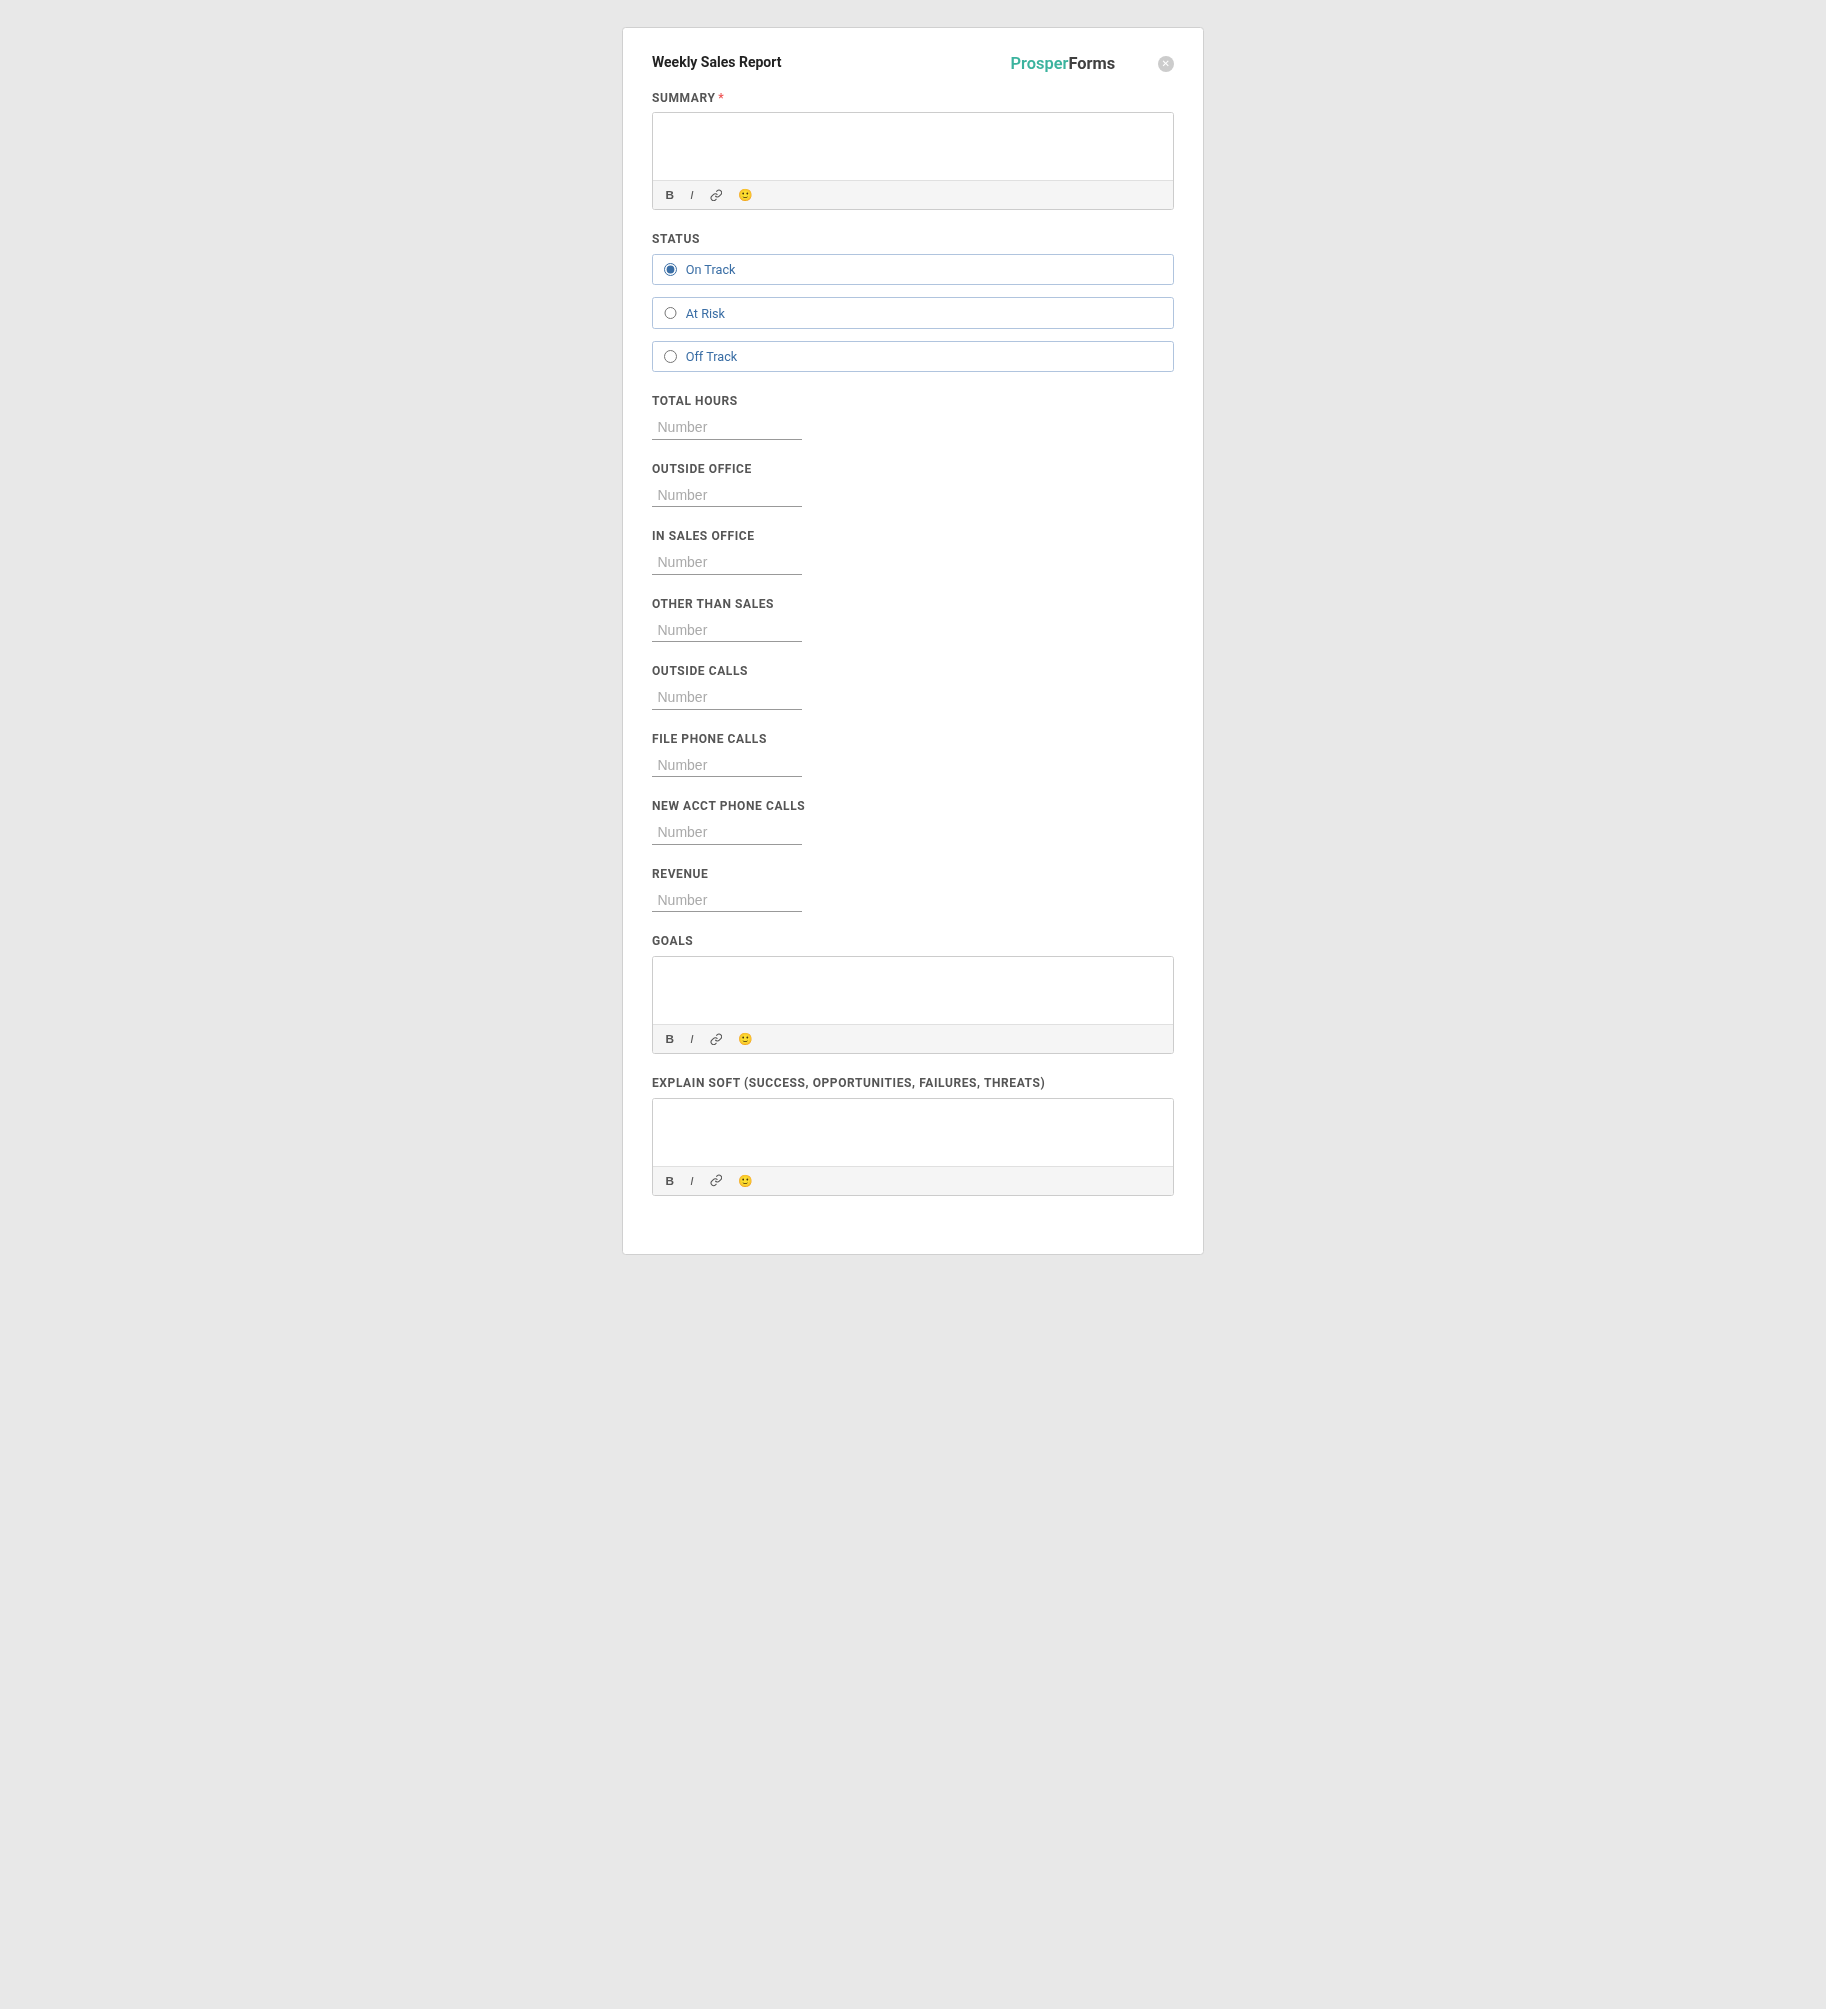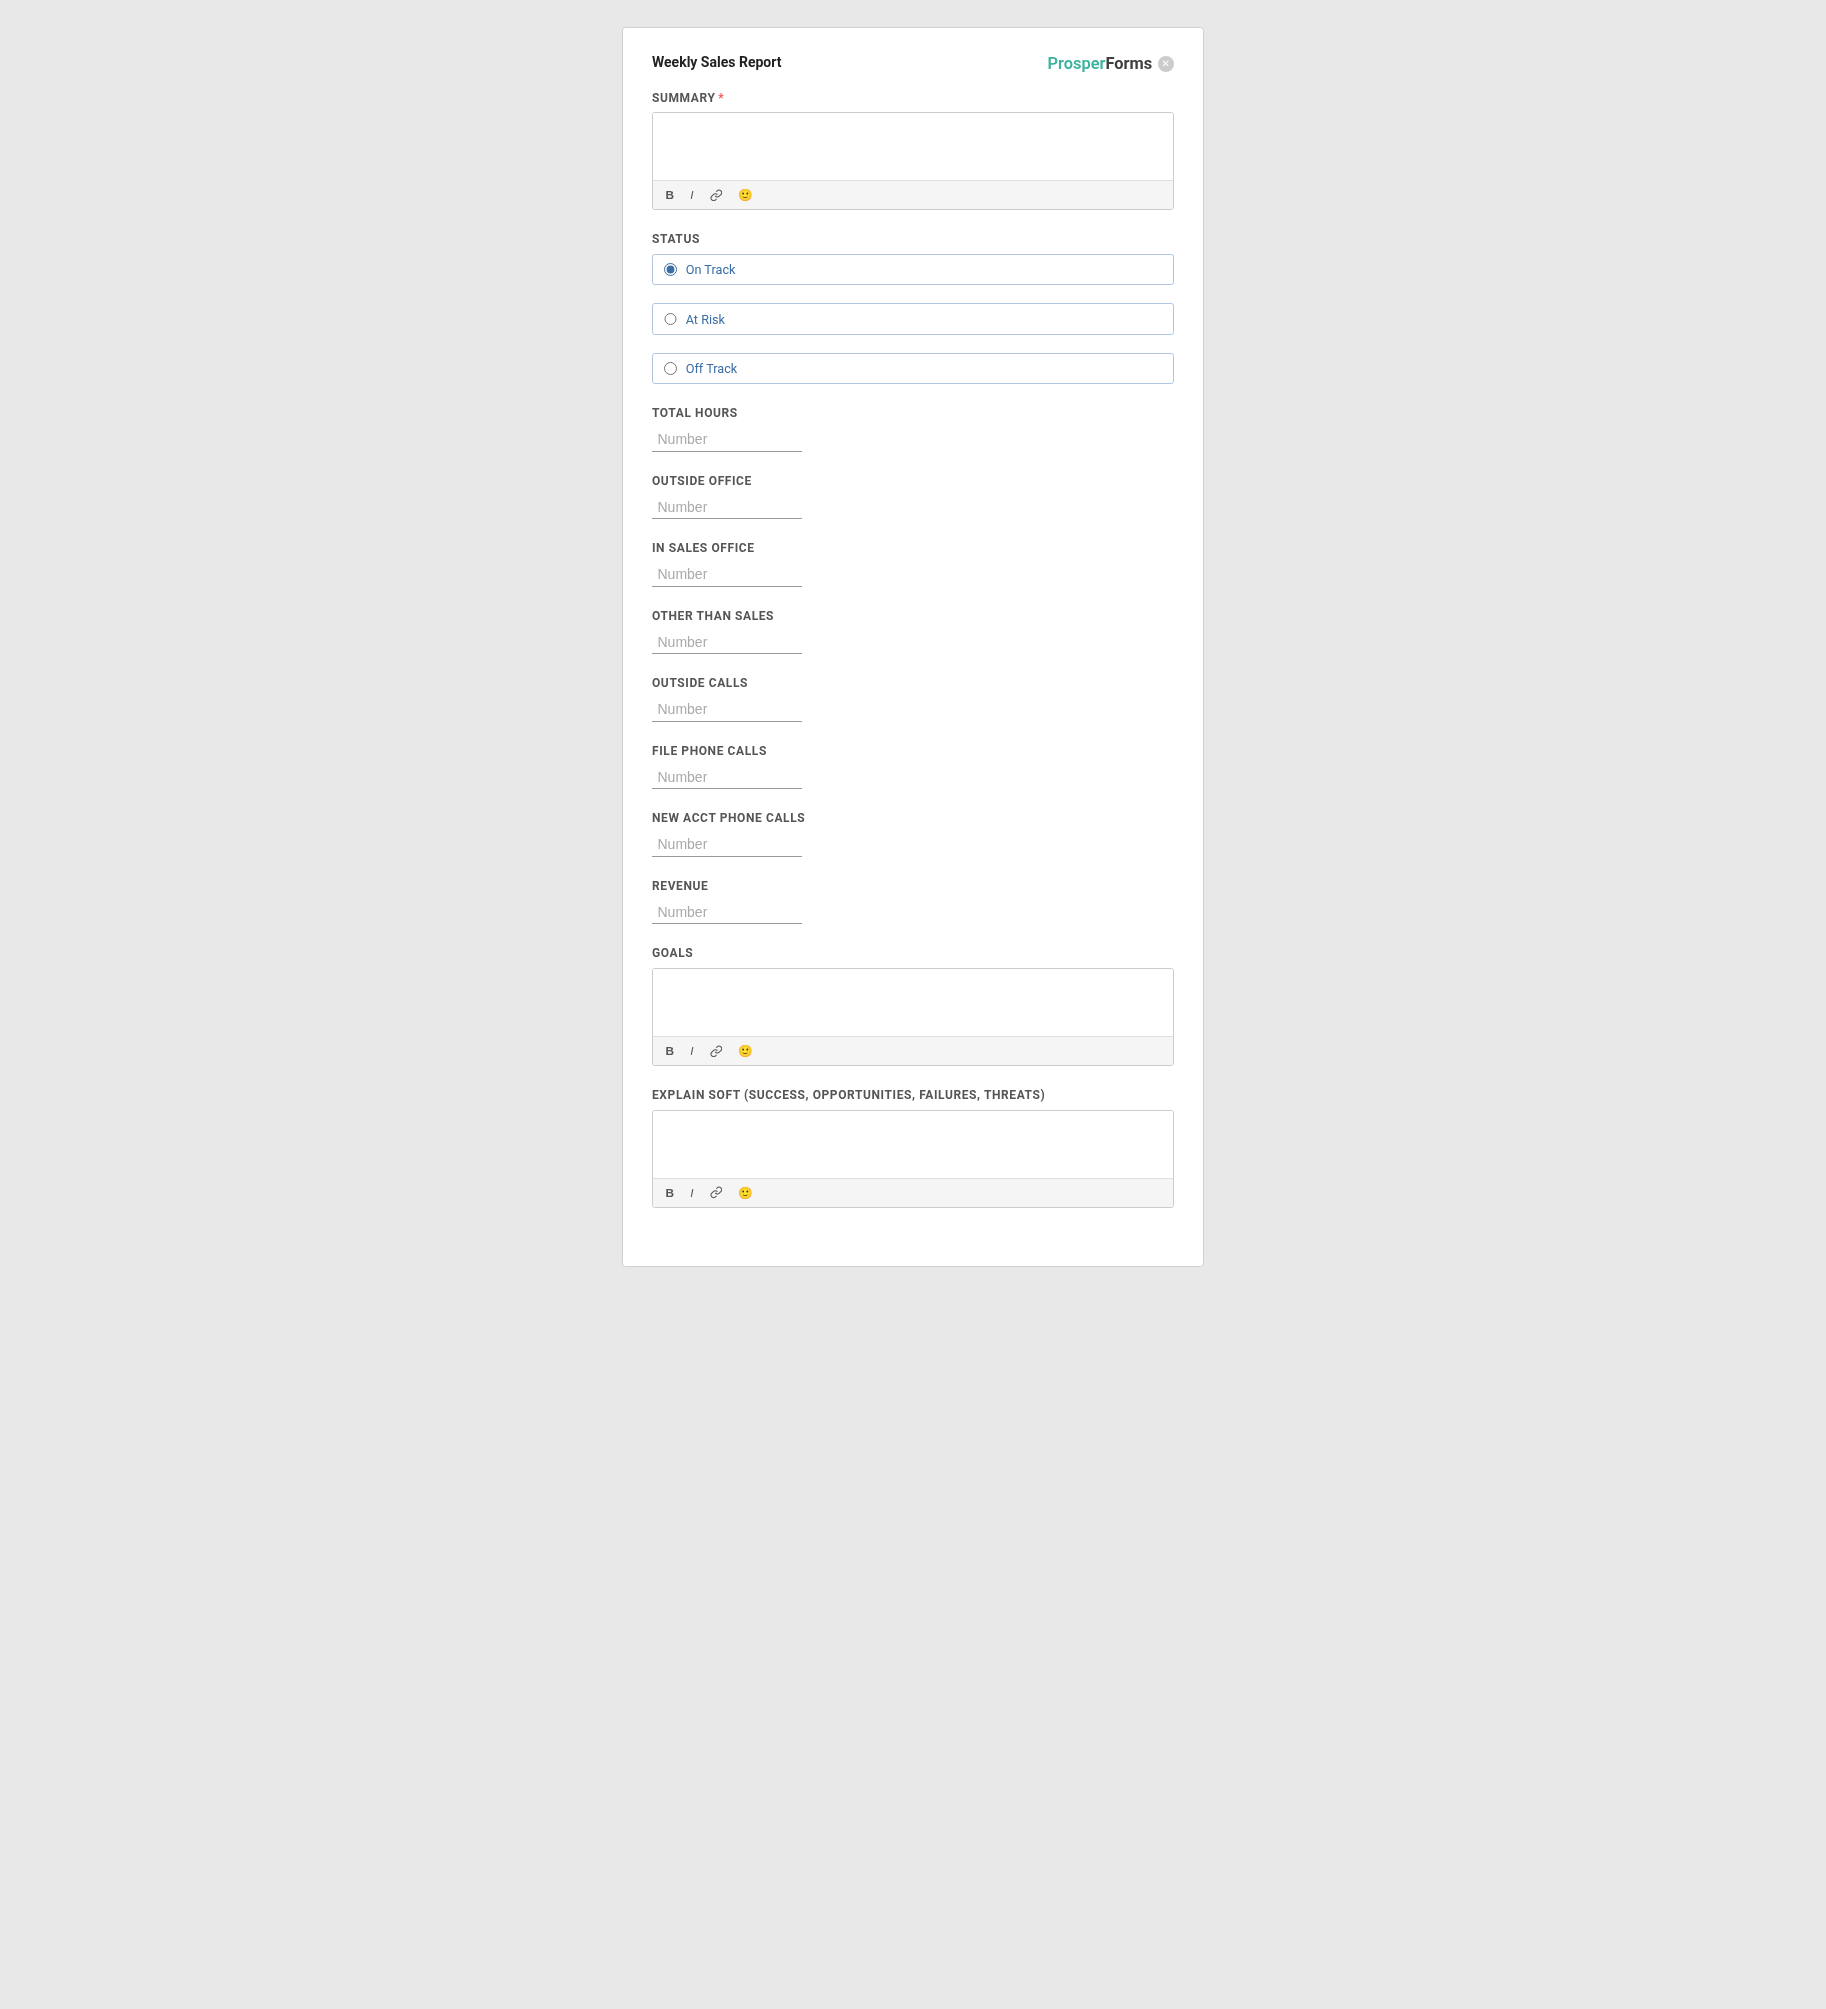--- a/index.html
+++ b/index.html
@@ -131,21 +131,21 @@
       justify-content: center;
     }
 
     
     .radio-option {
       display: flex;
       align-items: center;
       border: 0.9px solid #b0c4de;
       border-radius: 2.7px;
       padding: 7.3px 11px;
-      margin-bottom: 18px;
+      margin-bottom: 12px;
       cursor: pointer;
       background: #fff;
     }
 
     .radio-option:last-child {
       margin-bottom: 0;
     }
 
     .radio-option input[type="radio"] {
       margin-right: 9px;
@@ -175,20 +175,21 @@
 
     .number-input::placeholder {
       color: #aaa;
       font-style: normal;
     }
 
     
     .header-logo-area {
       display: flex;
       align-items: center;
+      gap: 37px;
     }
   </style>
 </head>
 <body>
 
 <div class="form-container">
 
   <div class="header">
     <h1 class="form-title">Weekly Sales Report</h1>
     <div class="header-logo-area">

